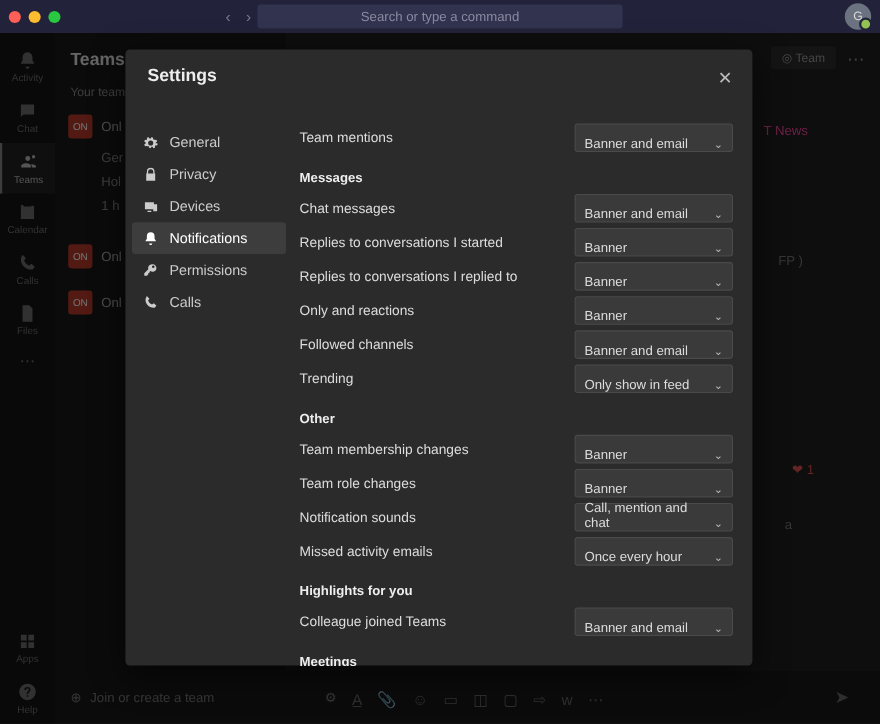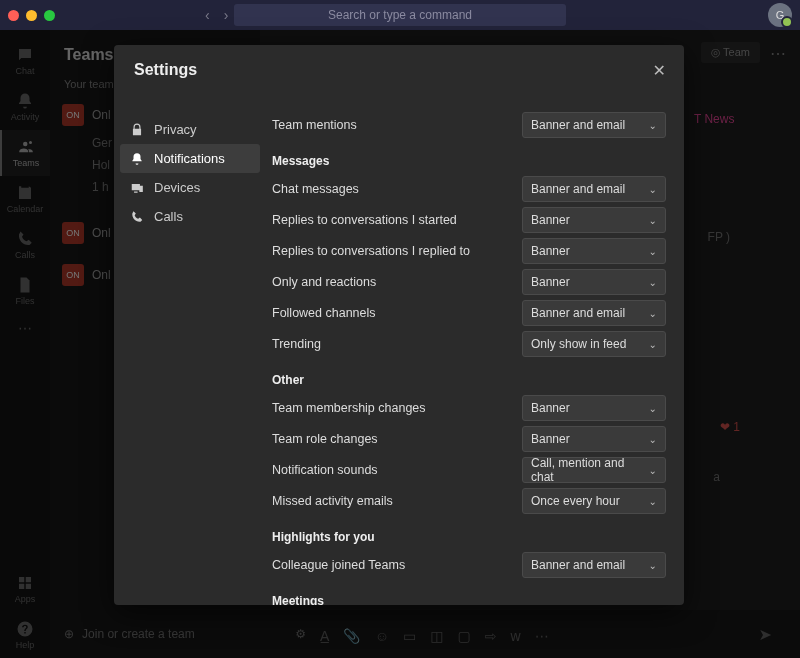--- a/index.html
+++ b/index.html
@@ -53,21 +53,21 @@
   .settings-nav { width: 152px; padding: 8px 6px; }
   .settings-nav .nav-item { display: flex; align-items: center; gap: 10px; padding: 7px 10px; font-size: 13px; color: #ccc; border-radius: 3px; }
   .settings-nav .nav-item.selected { background: #3d3d3d; color: #fff; }
   .settings-nav .nav-item svg { width: 14px; height: 14px; fill: currentColor; flex-shrink:0;}
 
   .settings-content { flex: 1; overflow-y: auto; padding: 0 18px 7px 6px; }
   .settings-content::-webkit-scrollbar{width:0;}
   .section-title { font-size: 12px; font-weight: 700; color: #eee; margin: 16px 0 8px; }
   .row { display: flex; align-items: center; justify-content: space-between; margin: 5px 0; min-height: 26px; }
   .row .label { font-size: 12.5px; color: #ddd; }
-  .dropdown { width: 144px; height: 26px; background: #3a3a3a; border: 1px solid #4a4a4a; border-radius: 3px; display: flex; align-items: center; justify-content: space-between; padding: 0 8px; font-size: 12px; color: #ddd; }
+  .dropdown { width: 144px; height: 26px; background: #3a3a3a; border: 1px solid #4a4a4a; border-radius: 3px; display: flex; align-items: flex-end; justify-content: space-between; padding: 0 8px; font-size: 12px; color: #ddd; }
   .dropdown .chev { font-size: 10px; color: #bbb; }
 
   
   .bg-right{position:absolute;top:30px;left:260px;right:0;height:580px;background:#1f1f1f;padding:14px;}
   .bg-right .topbtn{position:absolute;top:12px;right:40px;font-size:11px;color:#999;background:#2e2e2e;padding:4px 10px;border-radius:3px;}
   .bg-right .dots{position:absolute;top:14px;right:14px;color:#888;}
   .bg-right .line{font-size:12px;color:#ec4899;margin:68px 0 0 420px;}
   .heart{position:absolute;right:60px;top:390px;color:#d9534f;font-size:12px;}
 </style>
 </head>
@@ -86,29 +86,29 @@
       <span>›</span>
       <span>⧉</span>
     </div>
     <div class="searchbar">Search or type a command</div>
     <div class="profile-dot">G</div>
   </div>
 
   <div class="leftrail">
     <div class="rail-item">
       <svg viewBox="0 0 24 24">
+          <path d="M12 2a6 6 0 0 0-6 6v4l-2 3v1h16v-1l-2-3V8a6 6 0 0 0-6-6zm0 20a2.5 2.5 0 0 0 2.5-2.5h-5A2.5 2.5 0 0 0 12 22z"></path>
+        </svg>
+      <span>Activity</span>
+    </div>
+    <div class="rail-item">
+      <svg viewBox="0 0 24 24">
           <path d="M4 4h16v12H7l-3 3V4z"></path>
         </svg>
       <span>Chat</span>
-    </div>
-    <div class="rail-item">
-      <svg viewBox="0 0 24 24">
-          <path d="M12 2a6 6 0 0 0-6 6v4l-2 3v1h16v-1l-2-3V8a6 6 0 0 0-6-6zm0 20a2.5 2.5 0 0 0 2.5-2.5h-5A2.5 2.5 0 0 0 12 22z"></path>
-        </svg>
-      <span>Activity</span>
     </div>
     <div class="rail-item active">
       <svg viewBox="0 0 24 24">
           <path d="M8 8a3 3 0 1 1 6 0 3 3 0 0 1-6 0zm8-2a2 2 0 1 1 4 0 2 2 0 0 1-4 0zM3 18c0-2.8 3-4 6-4s6 1.2 6 4v1H3v-1zm13-3c2 0 5 .8 5 3v1h-5v-1c0-1.1-.4-2.1-1.2-3H16z"></path>
         </svg>
       <span>Teams</span>
     </div>
     <div class="rail-item">
       <svg viewBox="0 0 24 24">
           <path d="M4 5h16v15H4zM4 5V3h3v2m10-2v2h3M4 9h16"></path>
@@ -200,35 +200,47 @@
     <div class="modal-head">
       <h1>Settings</h1>
     </div>
     <span class="modal-close">✕</span>
 
     <div class="modal-body">
 
       <div class="settings-nav">
         <div class="nav-item">
           <svg viewBox="0 0 24 24">
+              <path d="M12 8a4 4 0 1 0 0 8 4 4 0 0 0 0-8zm9 4l2 1-1 3-2-.5a8 8 0 0 1-1.5 1.5l.5 2-3 1-1-2h-2l-1 2-3-1 .5-2A8 8 0 0 1 5 16.5L3 17l-1-3 2-1v-2l-2-1 1-3 2 .5A8 8 0 0 1 6.5 6L6 4l3-1 1 2h2l1-2 3 1-.5 2A8 8 0 0 1 19 7.5l2-.5 1 3-2 1v2z"></path>
+            </svg>
+          <span>General</span>
+        </div>
+        <div class="nav-item">
+          <svg viewBox="0 0 24 24">
               <path d="M6 10V7a6 6 0 0 1 12 0v3h1v11H5V10h1zm2 0h8V7a4 4 0 0 0-8 0v3z"></path>
             </svg>
           <span>Privacy</span>
         </div>
+        <div class="nav-item">
+          <svg viewBox="0 0 24 24">
+              <path d="M3 5h14v9H3zM19 8h3v11h-6v-3H3v-2h13V8h3zM7 18h6v2H7z"></path>
+            </svg>
+          <span>Devices</span>
+        </div>
         <div class="nav-item selected">
           <svg viewBox="0 0 24 24">
               <path d="M12 2a6 6 0 0 0-6 6v4l-2 3v1h16v-1l-2-3V8a6 6 0 0 0-6-6zm0 20a2.5 2.5 0 0 0 2.5-2.5h-5A2.5 2.5 0 0 0 12 22z"></path>
             </svg>
           <span>Notifications</span>
         </div>
         <div class="nav-item">
           <svg viewBox="0 0 24 24">
-              <path d="M3 5h14v9H3zM19 8h3v11h-6v-3H3v-2h13V8h3zM7 18h6v2H7z"></path>
-            </svg>
-          <span>Devices</span>
+              <path d="M14 2a6 6 0 0 0-5.7 8L2 16v4h4l2-2v-2h2v-2l1.3-1.3A6 6 0 1 0 14 2zm2 6a2 2 0 1 1 0-4 2 2 0 0 1 0 4z"></path>
+            </svg>
+          <span>Permissions</span>
         </div>
         <div class="nav-item">
           <svg viewBox="0 0 24 24">
               <path d="M6 2l4 4-2 3c1 3 3 5 6 6l3-2 4 4-3 3c-8 1-15-6-14-14l2-4z"></path>
             </svg>
           <span>Calls</span>
         </div>
       </div>
 
       <div class="settings-content">

